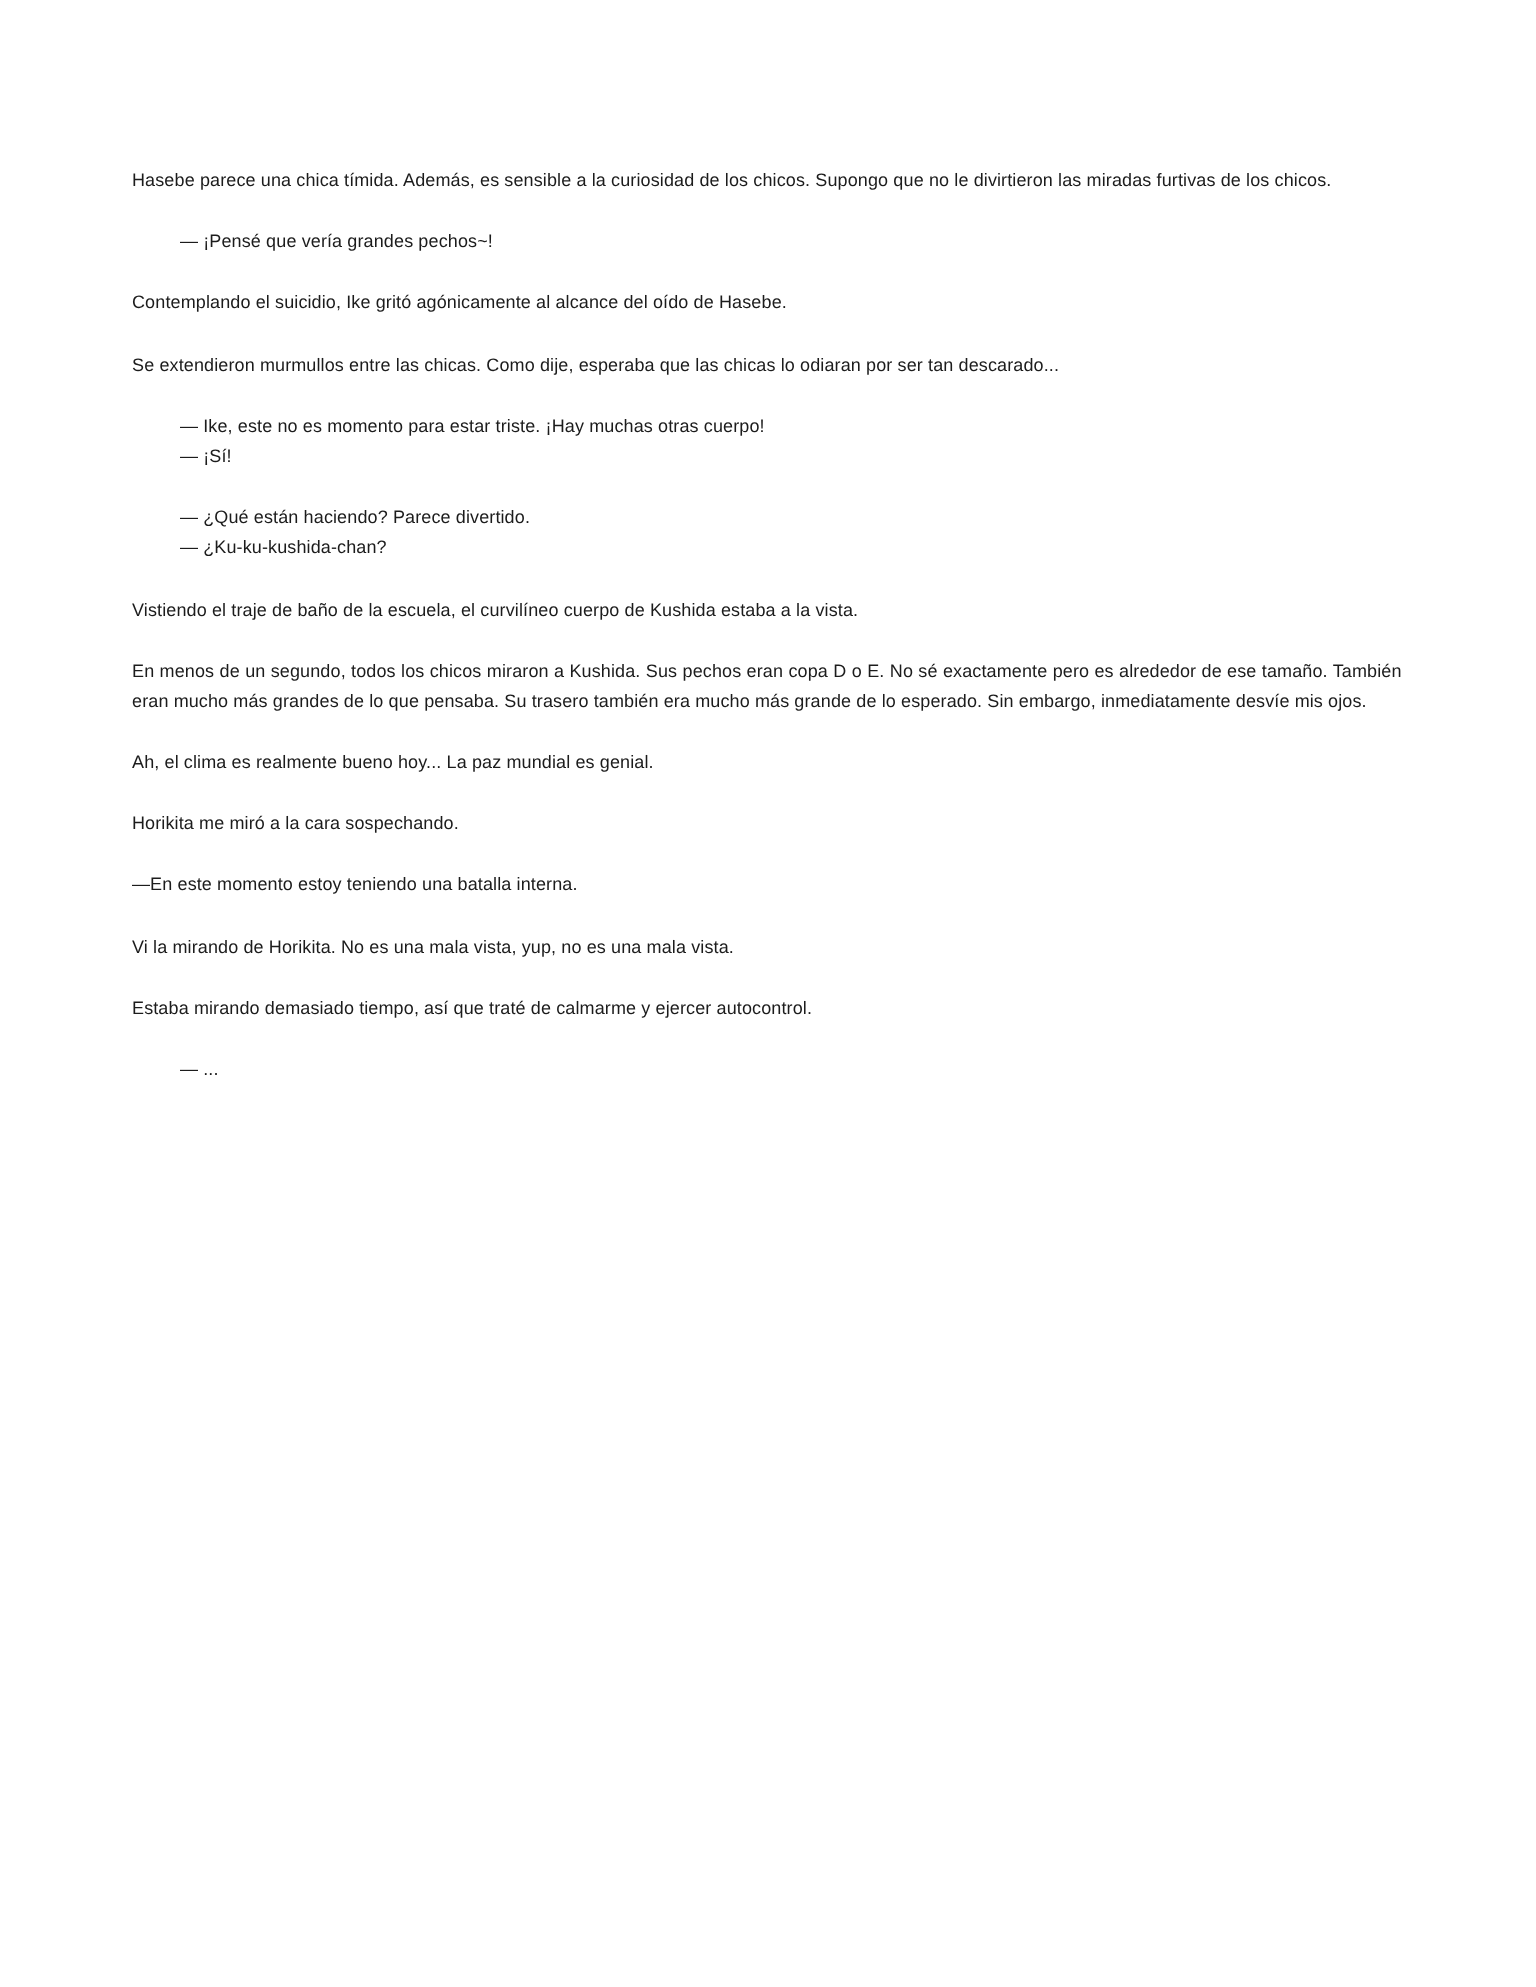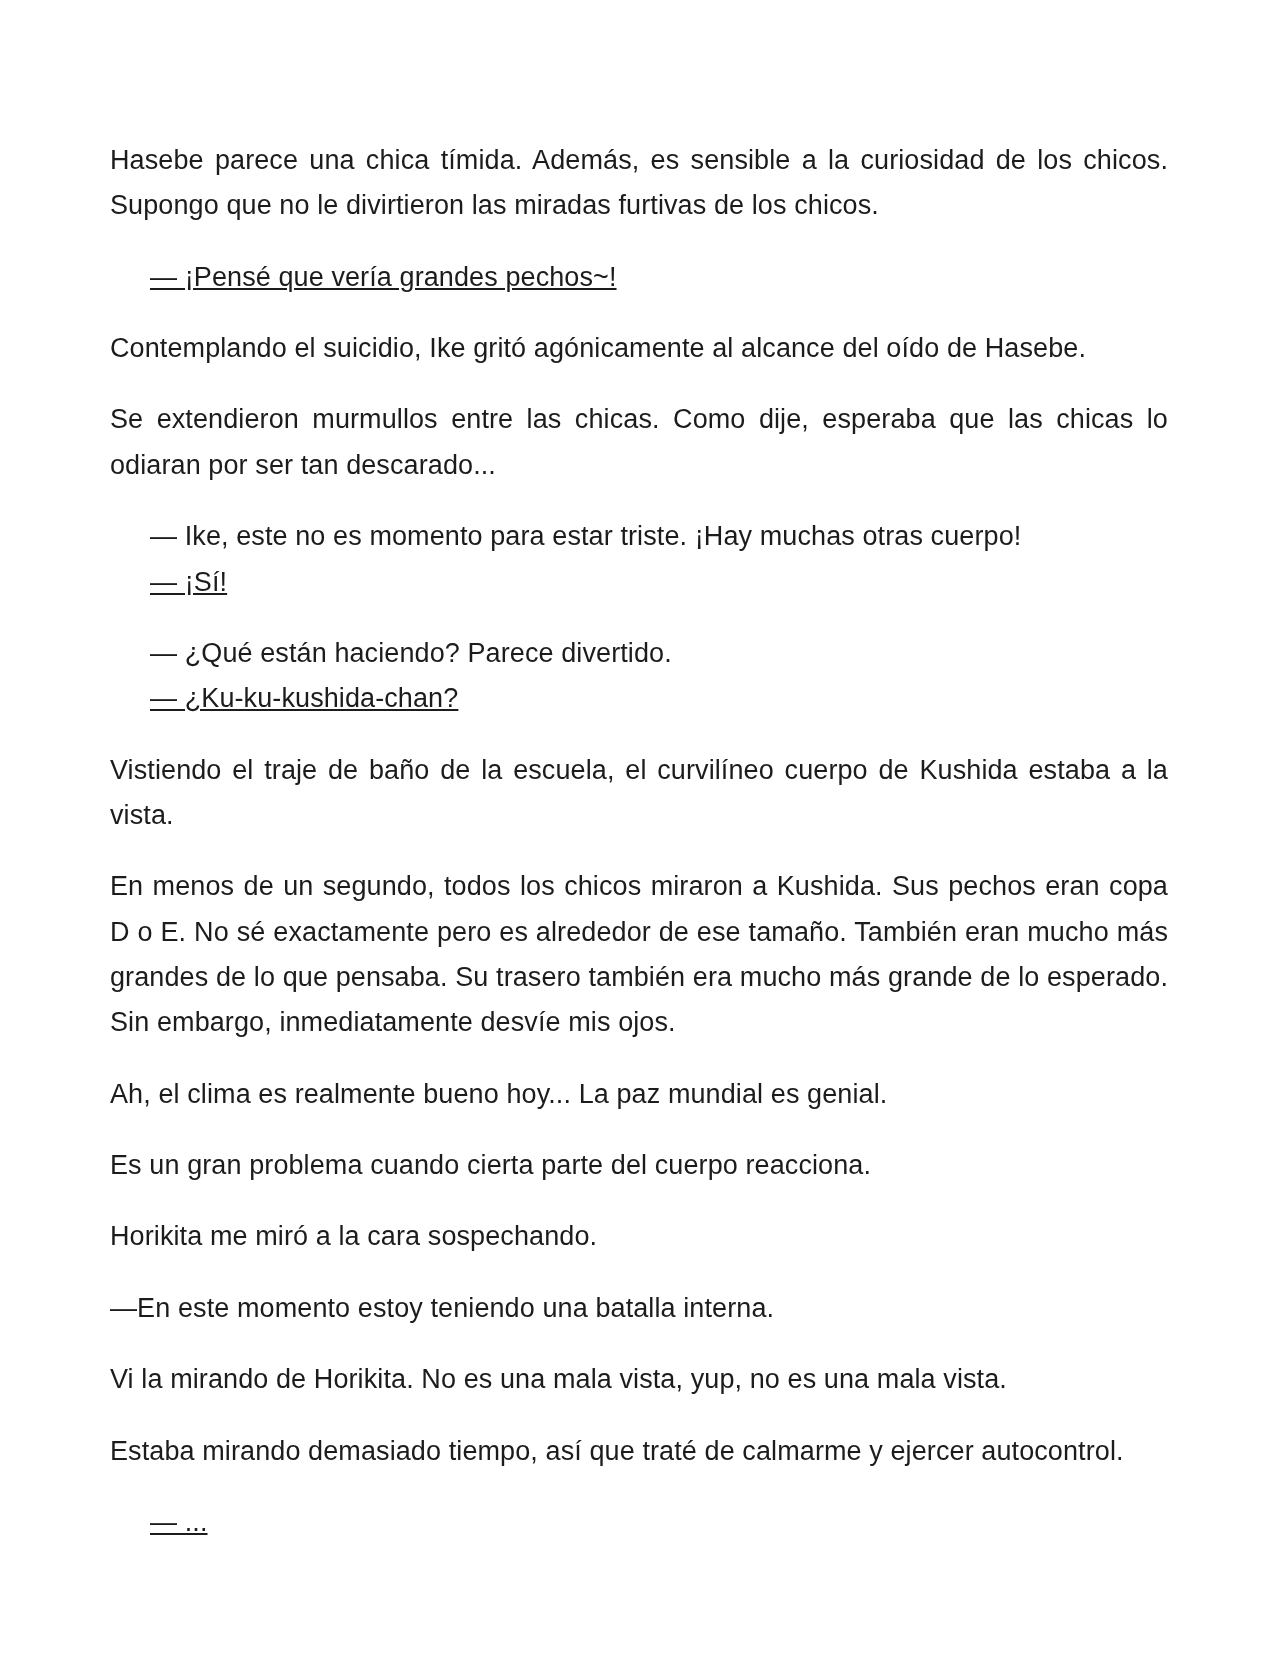--- a/index.html
+++ b/index.html
@@ -16,54 +16,52 @@
   }
   .page {
     box-sizing: border-box;
     width: 1280px;
     height: 1656px;
     padding: 138px 112px 60px 110px;
     background: #ffffff;
   }
   .doc p {
     margin: 0 0 26px 0;
-    font-size: 27px;
+    font-size: 15px;
     line-height: 1.68;
     letter-spacing: 0.1px;
   }
   .doc p.prose {
     text-align: justify;
     text-justify: inter-word;
   }
   .doc p.dialogue {
     text-align: left;
     padding-left: 40px;
     margin-bottom: 0;
   }
   .doc p.dialogue.group-end {
     margin-bottom: 26px;
-    text-decoration: underline;
   }
 </style>
 </head>
 <body>
 
 <div class="page">
   <div class="doc">
       <p class="prose">Hasebe parece una chica tímida. Además, es sensible a la curiosidad de los chicos. Supongo que no le divirtieron las miradas furtivas de los chicos.</p>
       <p class="dialogue group-end">— ¡Pensé que vería grandes pechos~!</p>
       <p class="prose">Contemplando el suicidio, Ike gritó agónicamente al alcance del oído de Hasebe.</p>
       <p class="prose">Se extendieron murmullos entre las chicas. Como dije, esperaba que las chicas lo odiaran por ser tan descarado...</p>
       <p class="dialogue">— Ike, este no es momento para estar triste. ¡Hay muchas otras cuerpo!</p>
       <p class="dialogue group-end">— ¡Sí!</p>
       <p class="dialogue">— ¿Qué están haciendo? Parece divertido.</p>
       <p class="dialogue group-end">— ¿Ku-ku-kushida-chan?</p>
       <p class="prose">Vistiendo el traje de baño de la escuela, el curvilíneo cuerpo de Kushida estaba a la vista.</p>
       <p class="prose">En menos de un segundo, todos los chicos miraron a Kushida. Sus pechos eran copa D o E. No sé exactamente pero es alrededor de ese tamaño. También eran mucho más grandes de lo que pensaba. Su trasero también era mucho más grande de lo esperado. Sin embargo, inmediatamente desvíe mis ojos.</p>
       <p class="prose">Ah, el clima es realmente bueno hoy... La paz mundial es genial.</p>
-      <p class="prose">Es un gran problema cuando cierta parte del cuerpo reacciona.</p>
       <p class="prose">Horikita me miró a la cara sospechando.</p>
       <p class="prose">—En este momento estoy teniendo una batalla interna.</p>
       <p class="prose">Vi la mirando de Horikita. No es una mala vista, yup, no es una mala vista.</p>
       <p class="prose">Estaba mirando demasiado tiempo, así que traté de calmarme y ejercer autocontrol.</p>
       <p class="dialogue group-end">— ...</p>
     </div>
 </div>
 
 </body></html>

